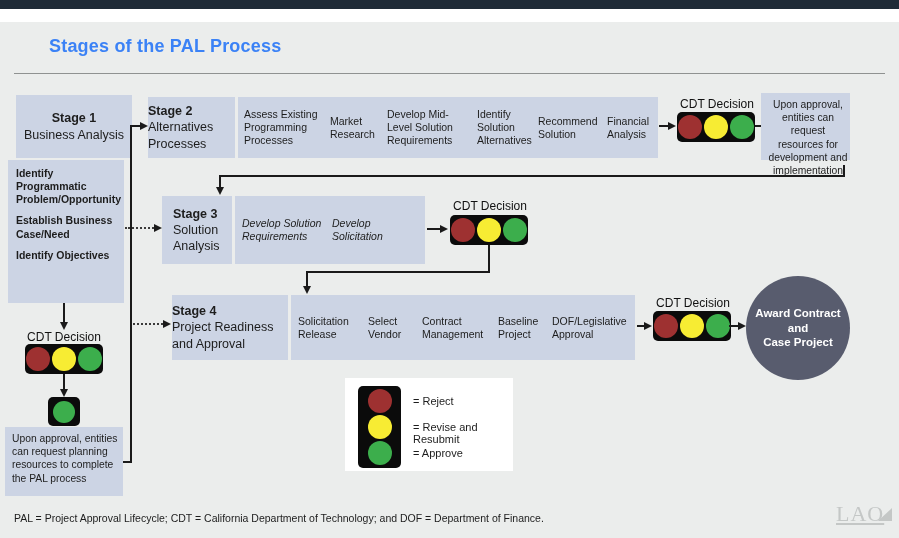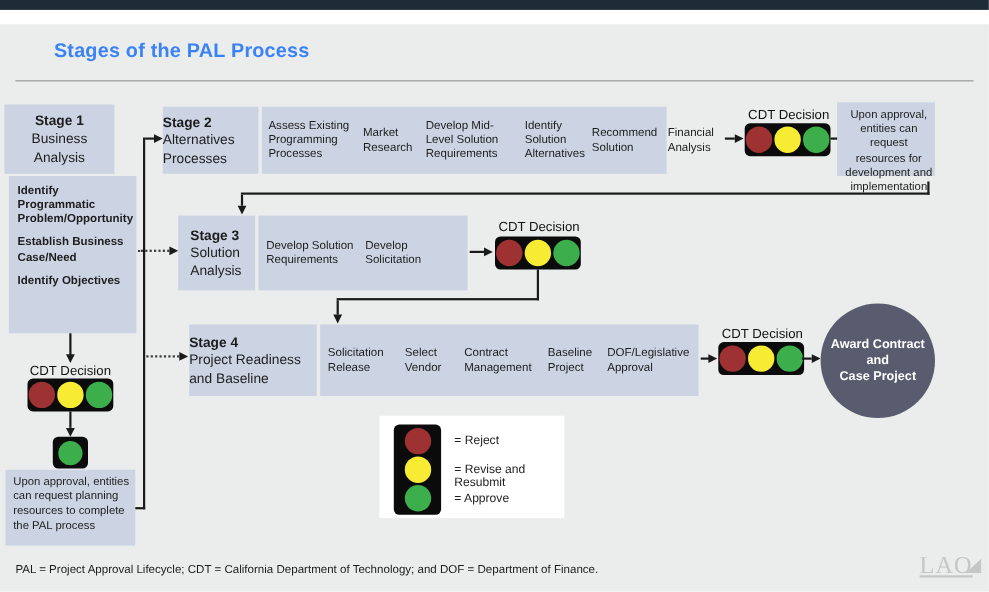--- a/index.html
+++ b/index.html
@@ -44,21 +44,21 @@
 </head>
 <body>
 
 <div id="canvas">
   <div class="topbar"></div>
   <div class="panel"></div>
 
   <div class="title">Stages of the PAL Process</div>
   <div class="rule"></div>
 
-  <div class="bluebox stage-head ctr" style="left:4px; top:95px; width:100px; height:63px;">
+  <div class="bluebox stage-head ctr" style="left:16px; top:95px; width:116px; height:63px;">
     <div class="nm">Stage 1</div>
     <div>Business Analysis</div>
   </div>
   <div class="bluebox list" style="left:8px; top:160px; width:116px; height:143px;">
     <div>Identify Programmatic Problem/Opportunity</div>
     <div>Establish Business Case/Need</div>
     <div>Identify Objectives</div>
   </div>
 
   <div class="ln" style="left:63px; top:303px; width:2px; height:20px;"></div>
@@ -86,21 +86,21 @@
 
   <div class="dot" style="left:125px; top:227px; width:29px;"></div>
   <div class="ah-r" style="left:154px; top:223.5px;"></div>
   <div class="dot" style="left:133px; top:323px; width:30px;"></div>
   <div class="ah-r" style="left:163px; top:319.5px;"></div>
 
   <div class="bluebox stage-head lft" style="left:148px; top:97px; width:87px; height:61px;">
     <div class="nm">Stage 2</div>
     <div>Alternatives Processes</div>
   </div>
-  <div class="bluebox" style="left:238px; top:97px; width:368px; height:61px;">
+  <div class="bluebox" style="left:238px; top:97px; width:420px; height:61px;">
     <div class="cell" style="left:6px;  width:84px;">Assess Existing Programming Processes</div>
     <div class="cell" style="left:149px;width:78px;">Develop Mid-Level Solution Requirements</div>
     <div class="cell" style="left:92px; width:56px;">Market Research</div>
     <div class="cell" style="left:228px;width:66px;margin-left:11px;">Identify Solution Alternatives</div>
     <div class="cell" style="left:300px;width:72px;">Recommend Solution</div>
     <div class="cell" style="left:369px;width:50px;">Financial Analysis</div>
   </div>
   <div class="ln" style="left:659px; top:125px; width:9px; height:2px;"></div>
   <div class="ah-r" style="left:668px; top:121.5px;"></div>
   <div class="cdt-label" style="left:667px; top:97px;">CDT Decision</div>
@@ -118,41 +118,41 @@
 
   <div class="ln" style="left:843px; top:165px; width:2px; height:12px;"></div>
   <div class="ln" style="left:219px; top:175px; width:626px; height:2px;"></div>
   <div class="ln" style="left:219px; top:177px; width:2px; height:10px;"></div>
   <div class="ah-d" style="left:215.5px; top:187px;"></div>
 
   <div class="bluebox stage-head lft" style="left:162px; top:196px; width:70px; height:68px; padding-left:11px;">
     <div class="nm">Stage 3</div>
     <div>Solution Analysis</div>
   </div>
-  <div class="bluebox" style="left:235px; top:196px; width:190px; height:68px;">
+  <div class="bluebox" style="left:235px; top:196px; width:190px; height:68px;font-style:italic;">
     <div class="cell" style="left:7px;  width:88px;">Develop Solution Requirements</div>
     <div class="cell" style="left:97px; width:92px;">Develop Solicitation</div>
   </div>
   <div class="ln" style="left:427px; top:228px; width:13px; height:2px;"></div>
   <div class="ah-r" style="left:440px; top:224.5px;"></div>
   <div class="cdt-label" style="left:440px; top:199px;">CDT Decision</div>
   <div class="tl" style="left:450px; top:215px; width:78px; height:30px;">
     <span class="bulb red"></span>
     <span class="bulb yellow"></span>
     <span class="bulb green"></span>
   </div>
 
   <div class="ln" style="left:488px; top:245px; width:2px; height:28px;"></div>
   <div class="ln" style="left:306px; top:271px; width:184px; height:2px;"></div>
   <div class="ln" style="left:306px; top:273px; width:2px; height:13px;"></div>
   <div class="ah-d" style="left:302.5px; top:286px;"></div>
 
   <div class="bluebox stage-head lft" style="left:172px; top:295px; width:116px; height:65px;">
     <div class="nm">Stage 4</div>
-    <div>Project Readiness and Baseline</div>
+    <div>Project Readiness and Approval</div>
   </div>
   <div class="bluebox" style="left:291px; top:295px; width:344px; height:65px;">
     <div class="cell" style="left:77px; width:48px;">Select Vendor</div>
     <div class="cell" style="left:7px;  width:62px;">Solicitation Release</div>
     <div class="cell" style="left:131px;width:74px;">Contract Management</div>
     <div class="cell" style="left:207px;width:50px;">Baseline Project</div>
     <div class="cell" style="left:261px;width:78px;">DOF/Legislative Approval</div>
   </div>
   <div class="ln" style="left:637px; top:325px; width:8px; height:2px;"></div>
   <div class="ah-r" style="left:644px; top:321.5px;"></div>

